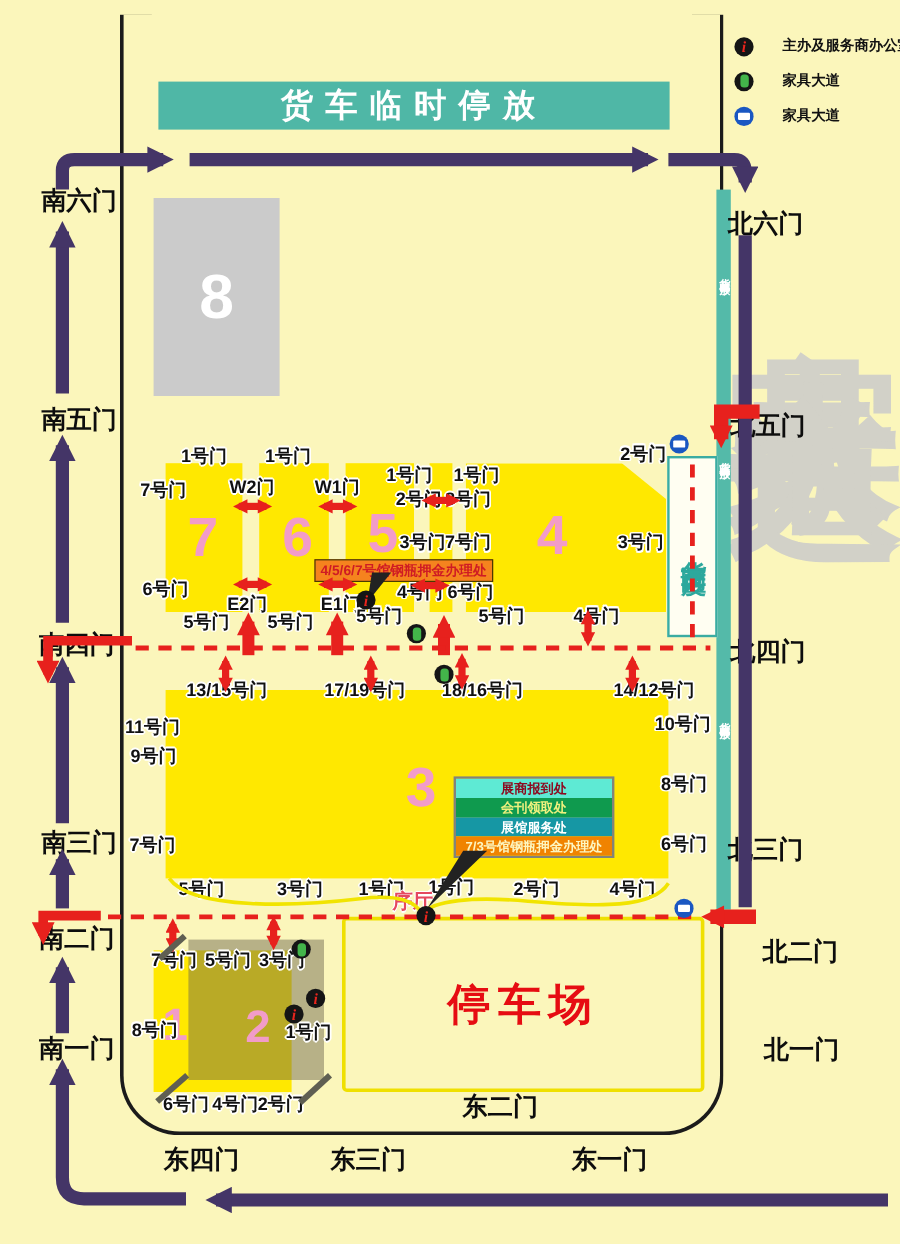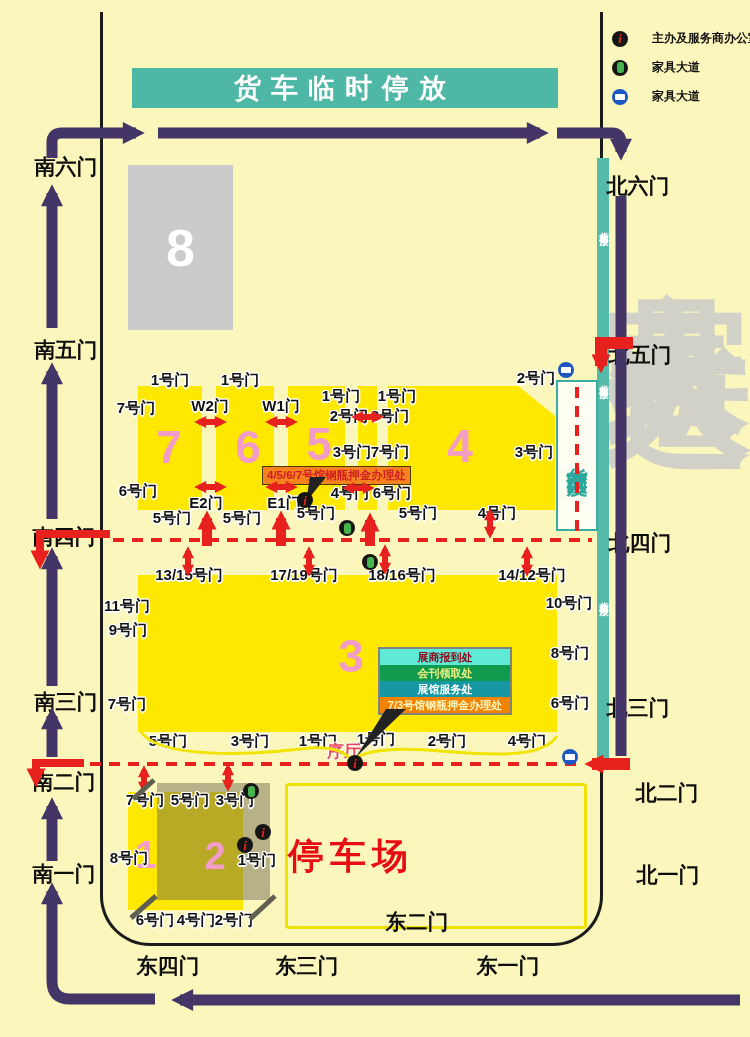--- a/index.html
+++ b/index.html
@@ -25,22 +25,22 @@
   #hall5{left:288px;top:386px;width:57px;height:124px}
   #midstrip{left:358px;top:386px;width:19px;height:124px}
   #hall4{left:388px;top:386px;width:167px;height:124px;
          clip-path:polygon(0 0,78% 0,100% 24%,100% 100%,0 100%)}
   #hall3{left:138px;top:575px;width:419px;height:157px}
   #hall12{left:128px;top:792px;width:115px;height:118px}
   #hall2-overlay{left:157px;top:783px;width:113px;height:117px;background:rgba(108,102,80,.48);z-index:3}
   .hallnum{position:absolute;color:#f29cc8;font-weight:bold;z-index:5;transform:translateX(-50%);
            font-size:46px;line-height:1}
   
-  #parking{left:285px;top:783px;width:296px;height:140px;border:3px solid #efe000;border-radius:4px;
-           z-index:2;display:flex;align-items:center;justify-content:flex-start}
+  #parking{left:285px;top:764px;width:296px;height:140px;border:3px solid #efe000;border-radius:4px;
+           z-index:2;display:flex;align-items:center;justify-content:center}
   #parking span{color:#e60c12;font-size:36px;font-weight:bold;letter-spacing:6px}
   
   #banner{left:132px;top:68px;width:426px;height:40px;background:#4fb7a6;z-index:2;display:flex;
           align-items:center;justify-content:center;color:#fff;font-size:27px;font-weight:bold;letter-spacing:10px}
   #truck-strip{left:597px;top:158px;width:12px;height:600px;background:#54baa9;z-index:3}
   .strip-txt{left:596px;width:14px;writing-mode:vertical-rl;text-orientation:upright;color:#fff;
              font-size:9px;font-weight:bold;z-index:4;letter-spacing:1px;text-align:center}
   
   #dispatch{left:556px;top:380px;width:38px;height:147px;background:#fffef2;border:2px solid #3aaca2;
             z-index:4;display:flex;align-items:center;justify-content:center}
@@ -162,21 +162,21 @@
   <div class="door" style="left:206px;top:494px">E2门</div>
   <div class="door" style="left:284px;top:494px">E1门</div>
   <div class="door" style="left:172px;top:509px">5号门</div>
   <div class="door" style="left:242px;top:509px">5号门</div>
   <div class="door" style="left:316px;top:504px">5号门</div>
   <div class="door" style="left:418px;top:504px">5号门</div>
   <div class="door" style="left:497px;top:504px">4号门</div>
   <div class="door" style="left:189px;top:566px">13/15号门</div>
   <div class="door" style="left:304px;top:566px">17/19号门</div>
   <div class="door" style="left:402px;top:566px">18/16号门</div>
-  <div class="door" style="left:532px;top:566px">14/12号门</div>
+  <div class="door" style="left:545px;top:566px">14/12号门</div>
   <div class="door" style="left:127px;top:597px">11号门</div>
   <div class="door" style="left:569px;top:594px">10号门</div>
   <div class="door" style="left:128px;top:621px">9号门</div>
   <div class="door" style="left:570px;top:644px">8号门</div>
   <div class="door" style="left:127px;top:695px">7号门</div>
   <div class="door" style="left:570px;top:694px">6号门</div>
   <div class="door" style="left:168px;top:732px">5号门</div>
   <div class="door" style="left:250px;top:732px">3号门</div>
   <div class="door" style="left:318px;top:732px">1号门</div>
   <div class="door" style="left:376px;top:730px">1号门</div>

